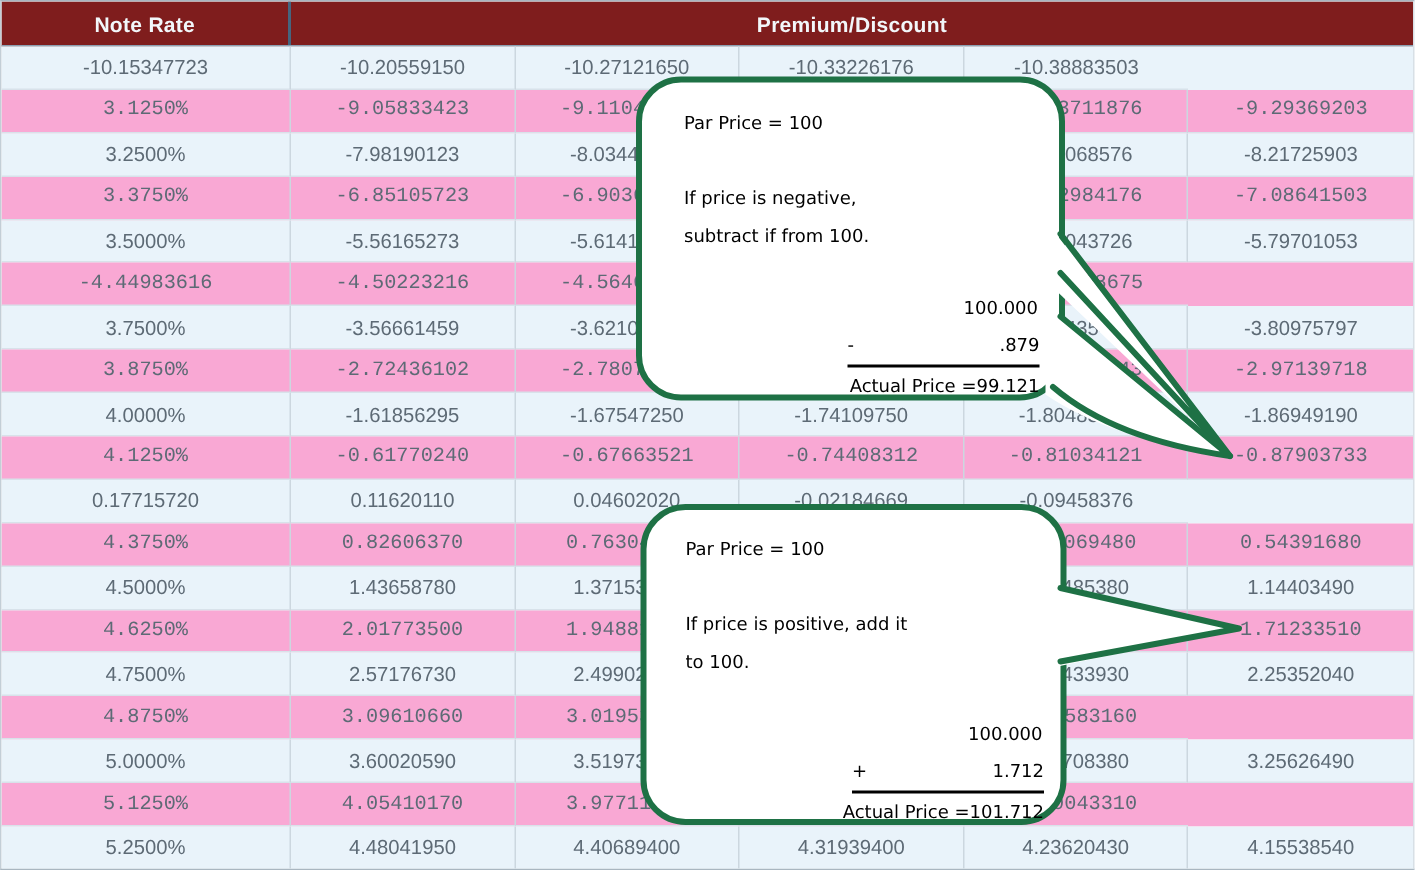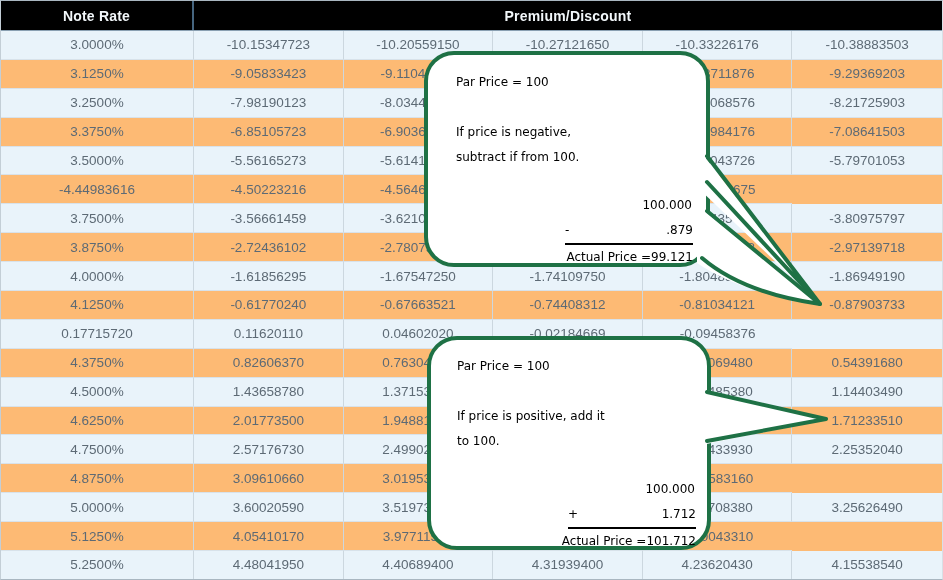--- a/index.html
+++ b/index.html
@@ -12,37 +12,37 @@
     border-left: 1px solid #c3ced6;
     border-right: 1px solid #d8e0e6;
     border-bottom: 1px solid #a9b6c0;
     overflow: hidden;
   }
   
   .thead {
     display: grid;
     grid-template-columns: 193px 1fr;
     height: 30px;
-    background: #000000;
+    background: #7f1d1d;
     border-bottom: 1px solid #8aa0b2;
   }
   .thead .hcell {
     display: flex; align-items: center; justify-content: center;
     color: #f2f7fa; font-size: 14px; font-weight: bold;
     letter-spacing: .2px;
   }
   .thead .hcell.first { border-right: 2px solid #46657f; }
   .tbody { display: flex; flex-direction: column; height: 549px; }
   .trow {
     flex: 1;
     display: grid;
     grid-template-columns: 193px repeat(5, 1fr);
     background: #e9f3fa;
   }
-  .trow.even { background: #fdba74; }
+  .trow.even { background: #f9a8d4; font-family: Liberation Mono, monospace; }
   .cell {
     display: flex; align-items: center; justify-content: center;
     font-size: 13.5px; color: #5d6a75;
     border-right: 1px solid #ccd7df;
     border-bottom: 1px solid #d8e2ea;
     white-space: nowrap;
   }
   .cell:last-child { border-right: none; }
   
   .callout { position: absolute; }
@@ -69,21 +69,20 @@
 
 <div class="page">
 
   <div class="thead">
     <div class="hcell first">Note Rate</div>
     <div class="hcell">Premium/Discount</div>
   </div>
 
   <div class="tbody">
       <div class="trow">
-        <div class="cell">3.0000%</div>
         <div class="cell">-10.15347723</div>
         <div class="cell">-10.20559150</div>
         <div class="cell">-10.27121650</div>
         <div class="cell">-10.33226176</div>
         <div class="cell">-10.38883503</div>
       </div>
       <div class="trow even">
         <div class="cell">3.1250%</div>
         <div class="cell">-9.05833423</div>
         <div class="cell">-9.11044823</div>

